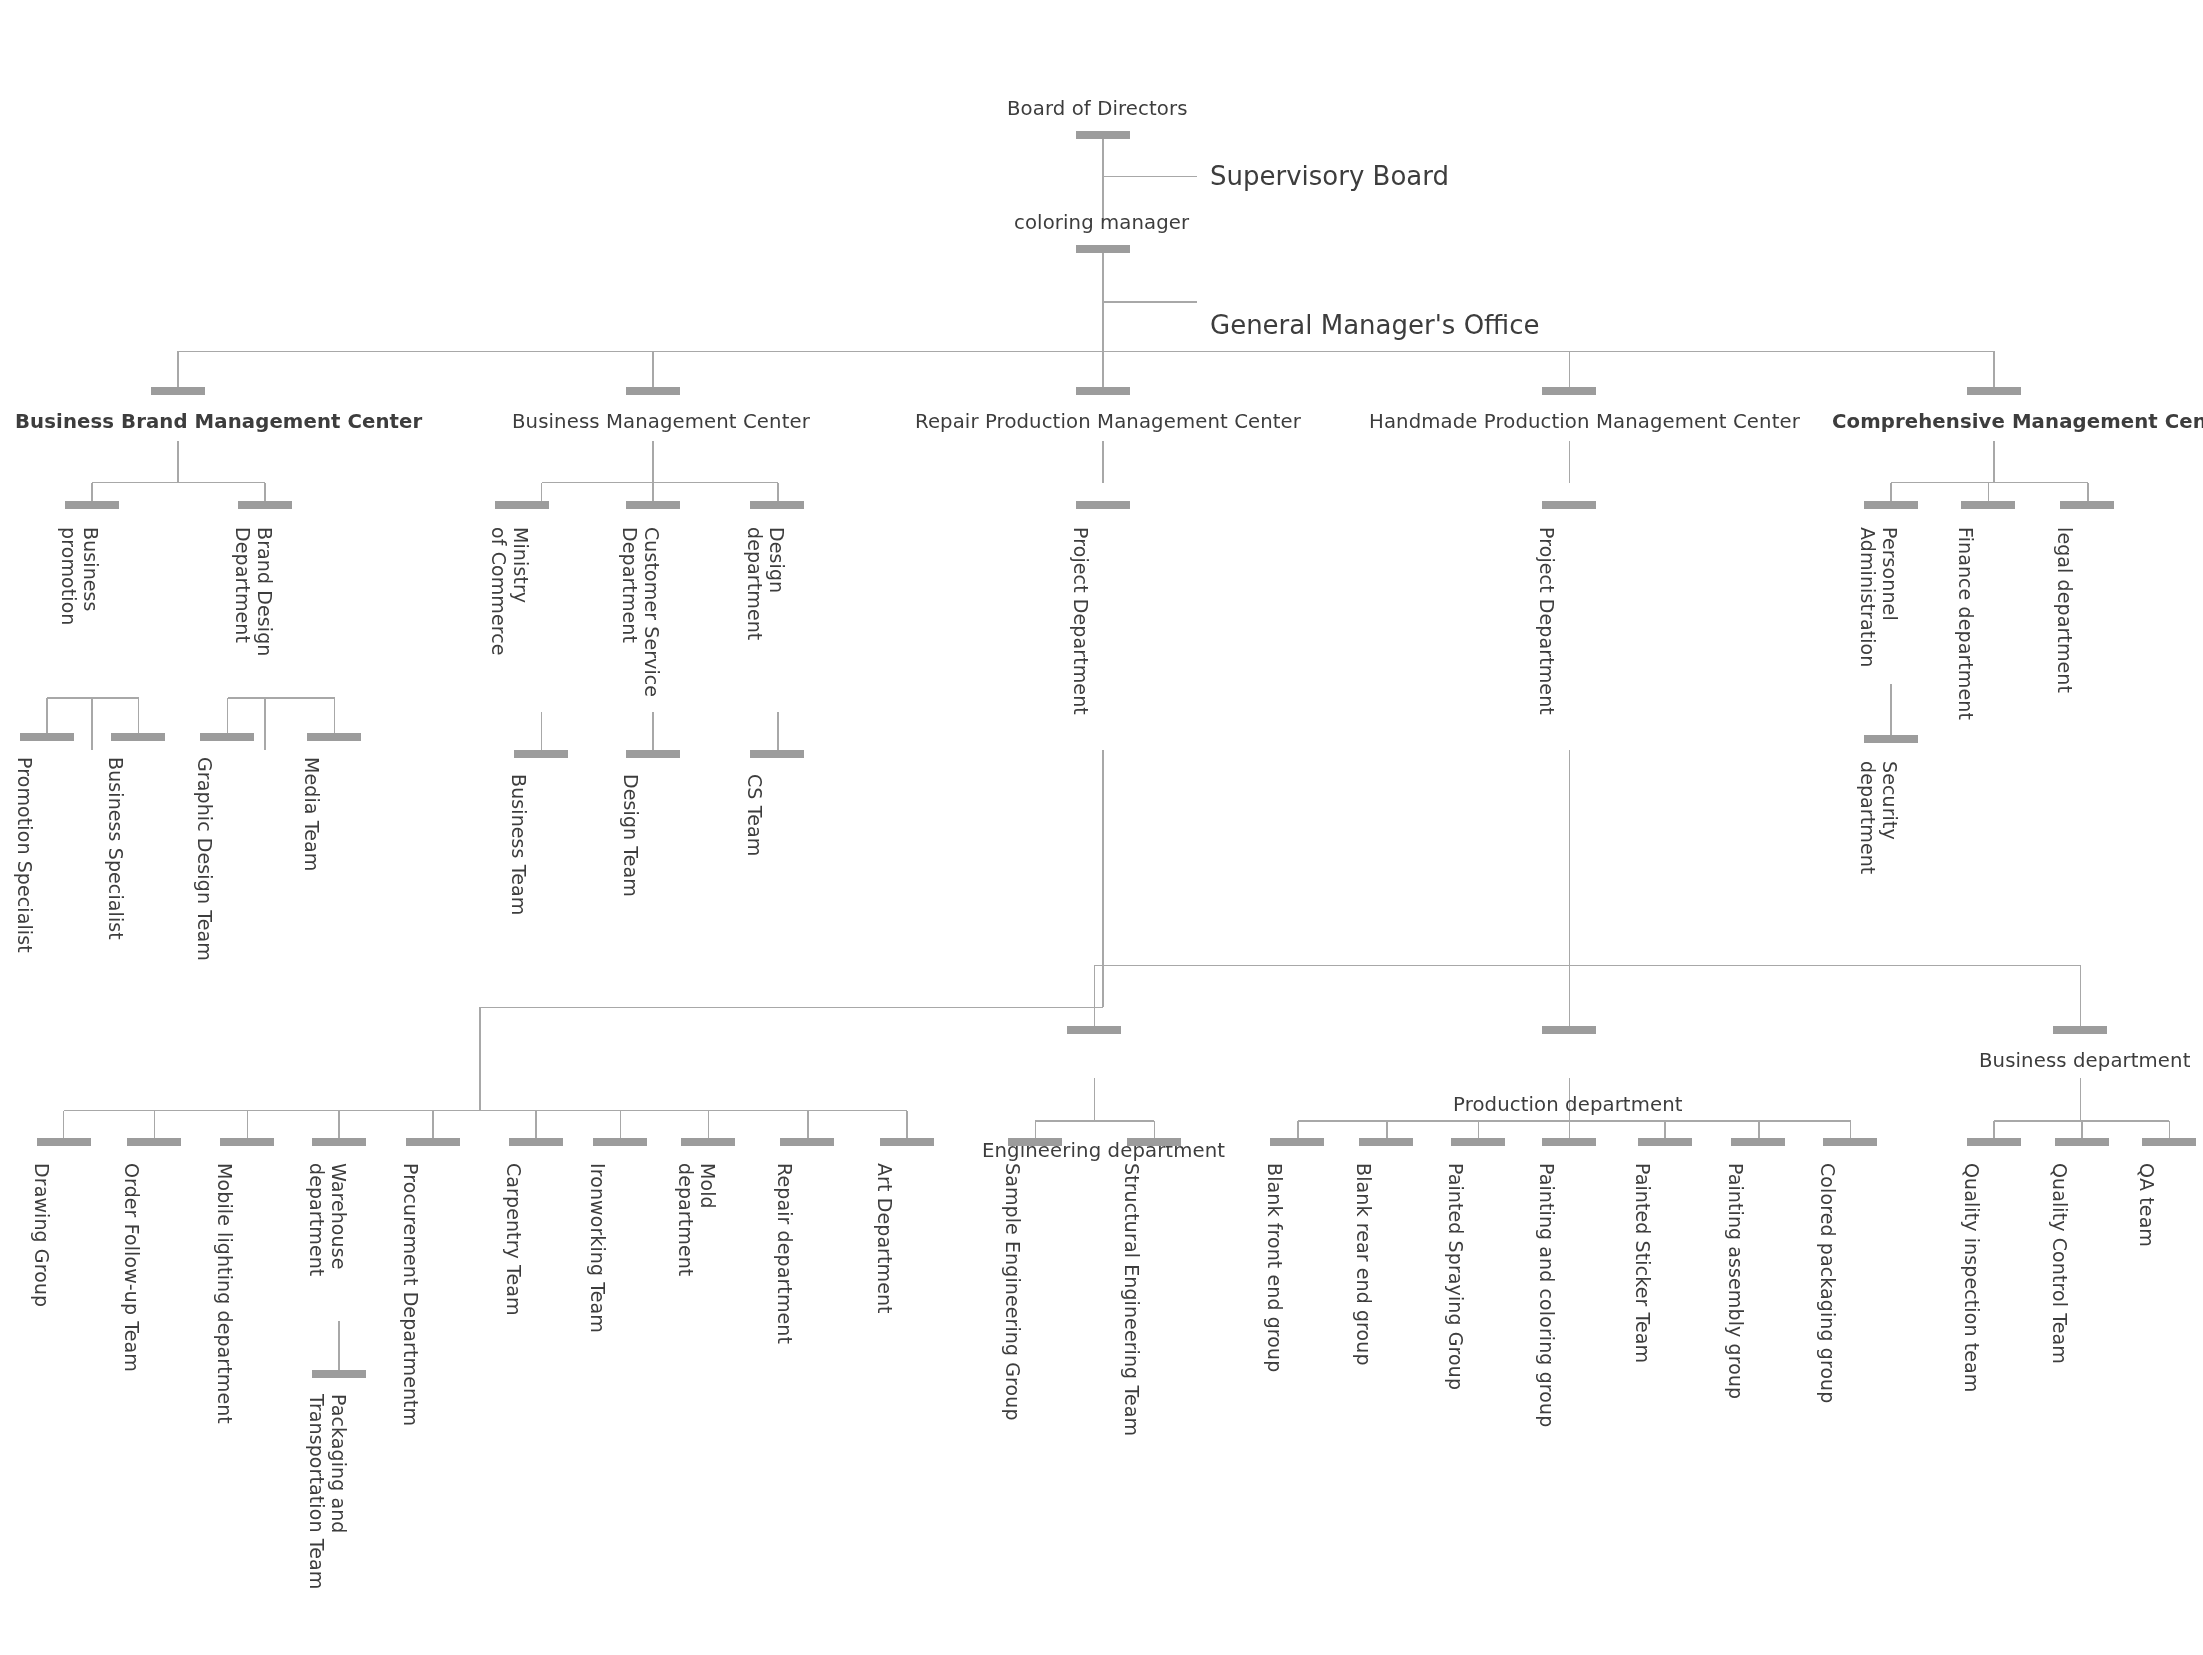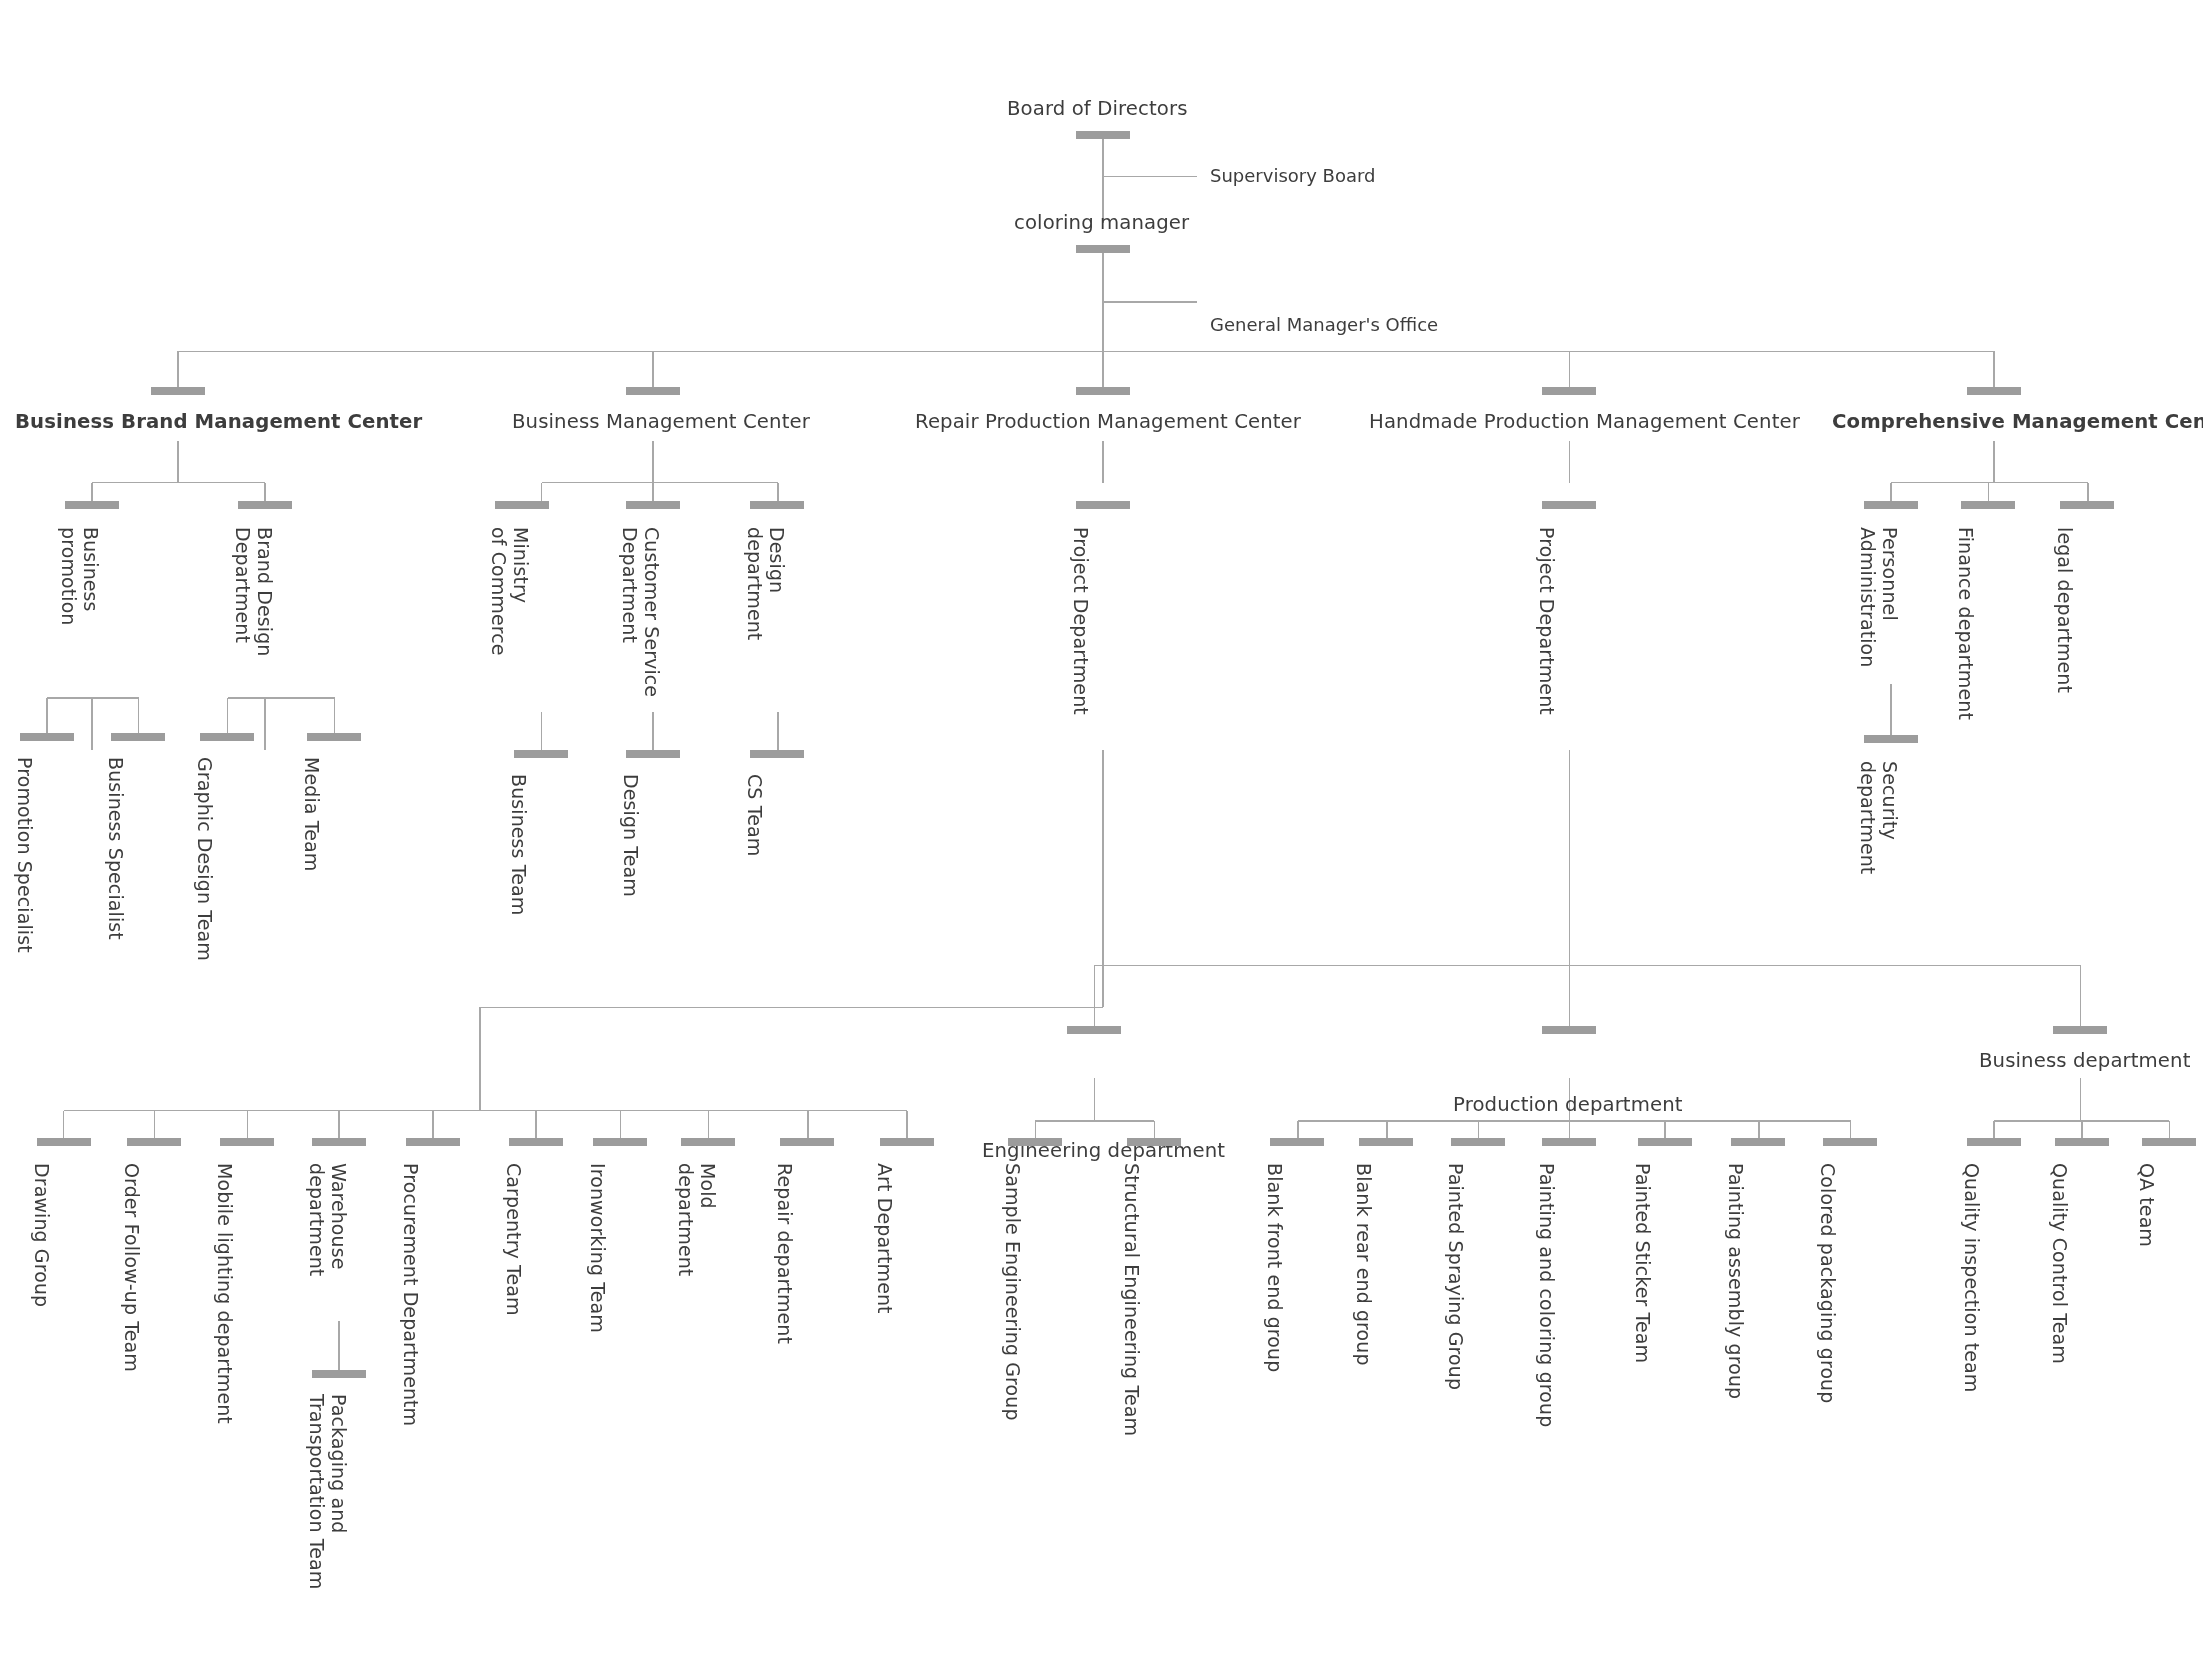--- a/index.html
+++ b/index.html
@@ -50,21 +50,21 @@
     letter-spacing: 0.1px;
     transform-origin: 0 0;
     transform: rotate(90deg);
     white-space: pre;
     text-align: left;
   }
   .side-lbl {
     position: absolute;
     white-space: nowrap;
     color: #3d3d3d;
-    font-size: 18px;
+    font-size: 26px;
     line-height: 24px;
   }
 </style>
 </head>
 <body>
 
 <div id="chart-root">
 
   <svg id="wires" viewBox="0 0 2352 1767" width="2204" height="1656">
     <g stroke="#a8a8a8" stroke-width="1.6" fill="none" shape-rendering="crispEdges">

